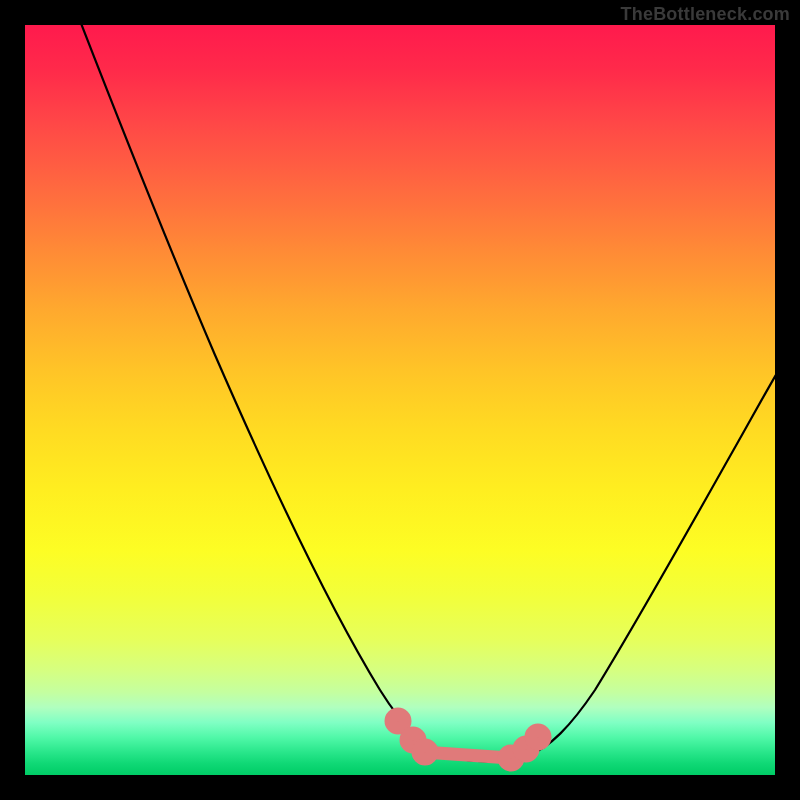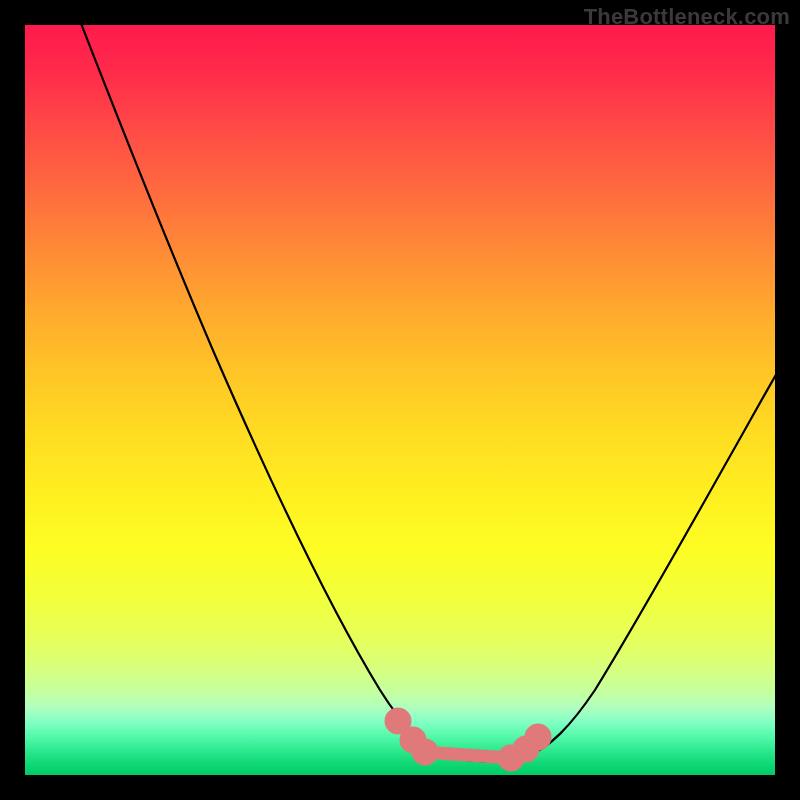--- a/index.html
+++ b/index.html
@@ -46,21 +46,21 @@
       #28e68a 97%,
       #0fd875 98.5%,
       #00cc66 100%
     );
   }
   .watermark {
     position: absolute;
     top: 4px;
     right: 10px;
     color: #3a3a3a;
-    font-size: 22px;
+    font-size: 18px;
     font-weight: 600;
     letter-spacing: 0.2px;
     user-select: none;
   }
   svg.curve {
     position: absolute;
     left: 0;
     top: 0;
     width: 750px;
     height: 750px;

